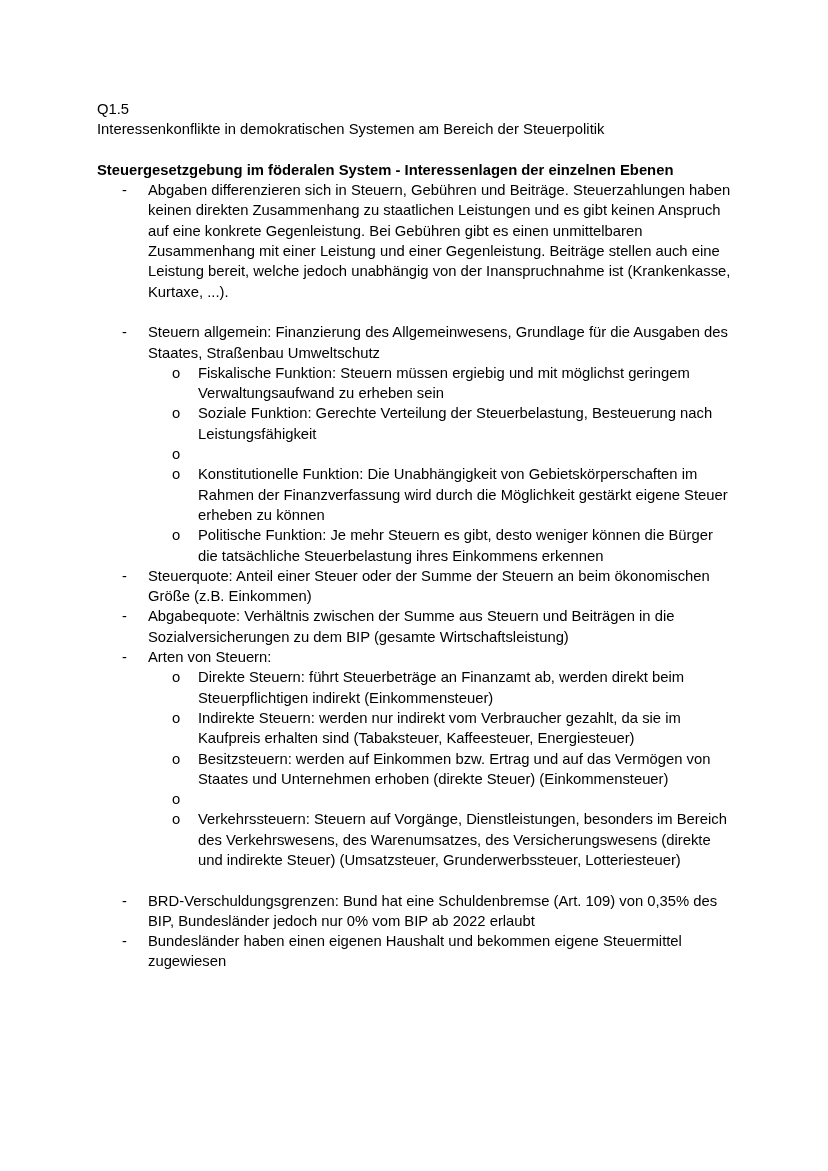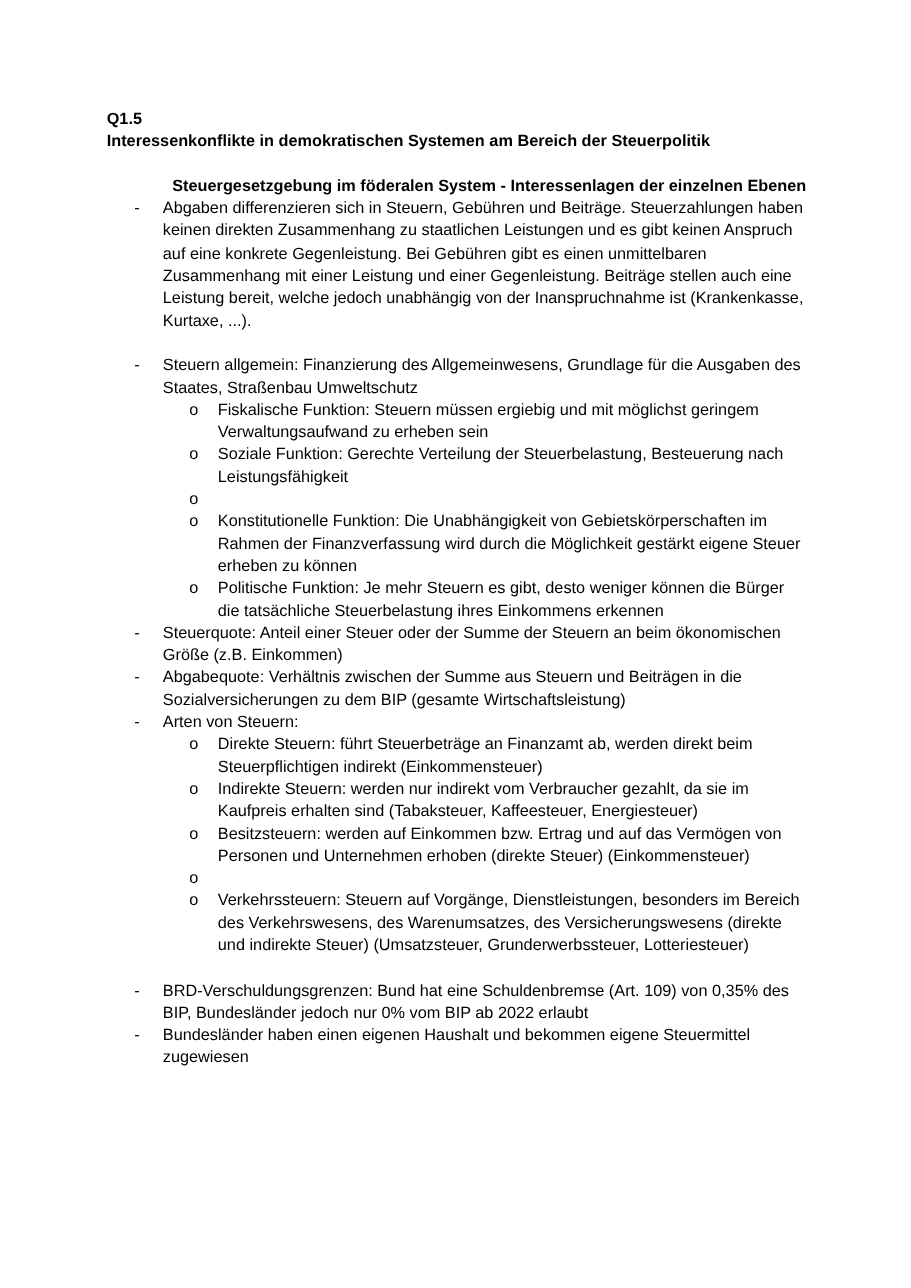--- a/index.html
+++ b/index.html
@@ -17,26 +17,25 @@
   }
   .page {
     position: absolute;
     left: 97px;
     top: 99px;
     width: 636px;
     font-size: 14.8px;
     line-height: 20.3px;
   }
   .doc-title {
-    font-weight: bold;
+    font-weight: normal;
   }
   .section-heading {
     font-weight: bold;
     margin-top: 20.3px;
-    text-align: right;
   }
   .list .item {
     display: flex;
     align-items: flex-start;
   }
   .item.l1 { padding-left: 25px; }
   .item.l2 { padding-left: 75px; }
   .marker {
     flex: 0 0 26px;
     width: 26px;
@@ -94,21 +93,21 @@
       <div class="item l2">
         <span class="marker">o</span>
         <span class="text">Direkte Steuern: führt Steuerbeträge an Finanzamt ab, werden direkt beim Steuerpflichtigen indirekt (Einkommensteuer)</span>
       </div>
       <div class="item l2">
         <span class="marker">o</span>
         <span class="text">Indirekte Steuern: werden nur indirekt vom Verbraucher gezahlt, da sie im Kaufpreis erhalten sind (Tabaksteuer, Kaffeesteuer, Energiesteuer)</span>
       </div>
       <div class="item l2">
         <span class="marker">o</span>
-        <span class="text">Besitzsteuern: werden auf Einkommen bzw. Ertrag und auf das Vermögen von Personen und Unternehmen erhoben (direkte Steuer) (Einkommensteuer)</span>
+        <span class="text">Besitzsteuern: werden auf Einkommen bzw. Ertrag und auf das Vermögen von Staates und Unternehmen erhoben (direkte Steuer) (Einkommensteuer)</span>
       </div>
       <div class="item l2">
         <span class="marker">o</span>
       </div>
       <div class="item l2 gap">
         <span class="marker">o</span>
         <span class="text">Verkehrssteuern: Steuern auf Vorgänge, Dienstleistungen, besonders im Bereich des Verkehrswesens, des Warenumsatzes, des Versicherungswesens (direkte und indirekte Steuer) (Umsatzsteuer, Grunderwerbssteuer, Lotteriesteuer)</span>
       </div>
       <div class="item l1">
         <span class="marker">-</span>

